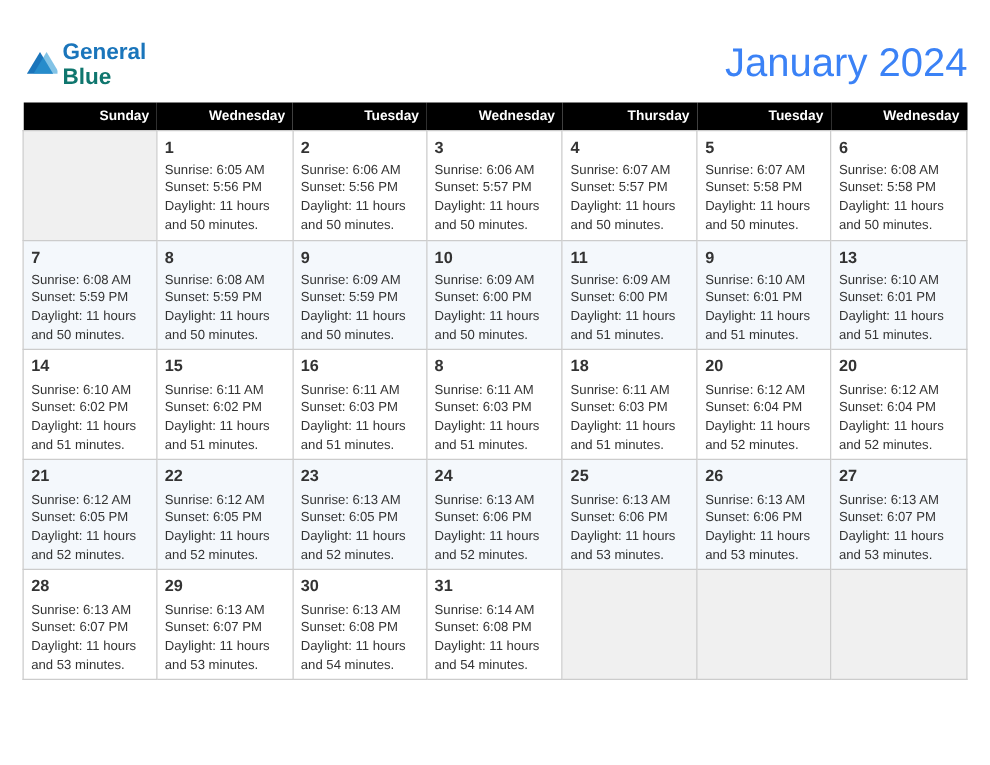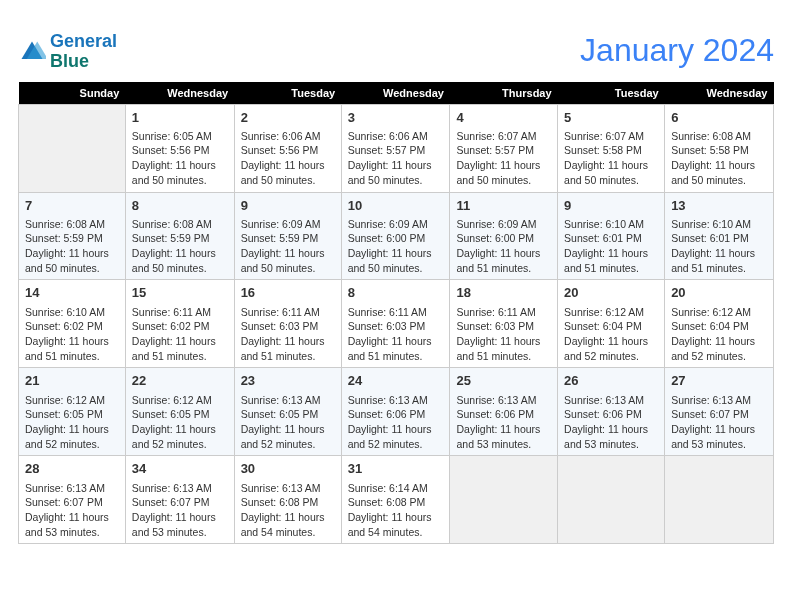--- a/index.html
+++ b/index.html
@@ -325,21 +325,21 @@
         </tr>
         <tr>
           <td>
             <span class="day-num">28</span>
             <div>Sunrise: 6:13 AM</div>
             <div>Sunset: 6:07 PM</div>
             <div>Daylight: 11 hours</div>
             <div>and 53 minutes.</div>
           </td>
           <td>
-            <span class="day-num">34</span>
+            <span class="day-num">29</span>
             <div>Sunrise: 6:13 AM</div>
             <div>Sunset: 6:07 PM</div>
             <div>Daylight: 11 hours</div>
             <div>and 53 minutes.</div>
           </td>
           <td>
             <span class="day-num">30</span>
             <div>Sunrise: 6:13 AM</div>
             <div>Sunset: 6:08 PM</div>
             <div>Daylight: 11 hours</div>

